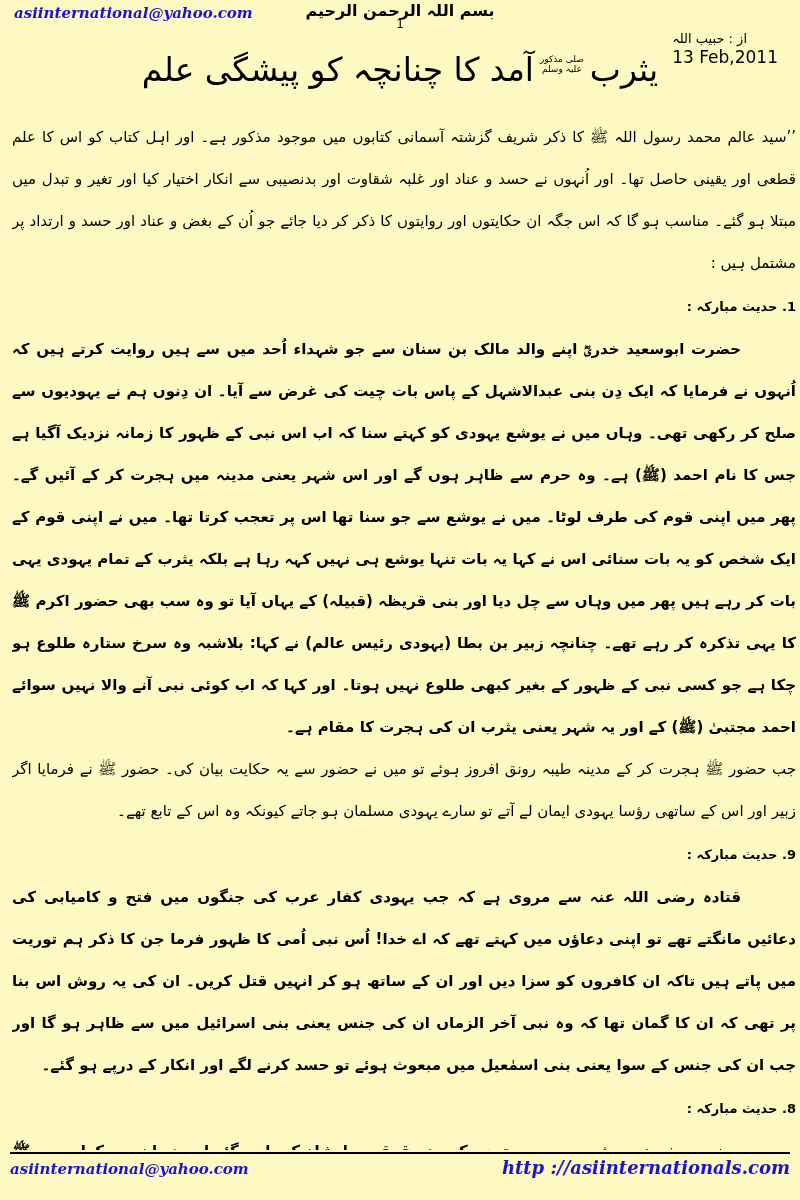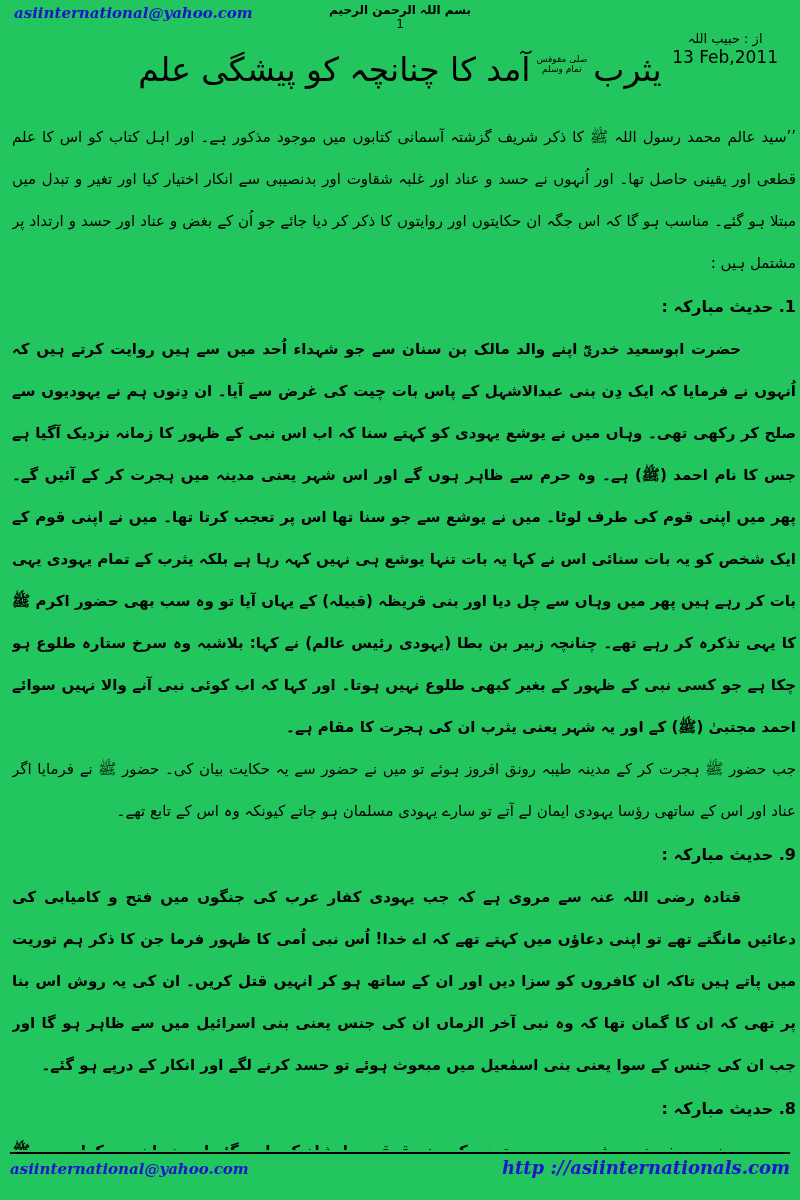--- a/index.html
+++ b/index.html
@@ -1,41 +1,41 @@
 <!DOCTYPE html>
 <html lang="ur"><head>
 <meta charset="utf-8">
 <style>
   * { margin:0; padding:0; box-sizing:border-box; }
   html,body { background:#e8e8e8; }
   .page {
     position:relative;
     width:800px; height:1200px;
     margin:0 auto;
-    background:#22c55e;
+    background:#fef9c3;
     color:#000;
     font-family:"DejaVu Sans", sans-serif;
     overflow:hidden;
   }
   
   .hdr-email {
     position:absolute; top:4px; left:14px;
     font-family:"DejaVu Serif", serif;
     font-style:italic; font-weight:bold;
     font-size:15px; color:#1a14cc;
     text-decoration:none;
   }
   .bismillah-block {
     position:absolute; top:3px; left:0; width:100%;
     text-align:center;
   }
-  .bismillah { direction:rtl; font-size:12px; font-weight:bold; line-height:15px; }
+  .bismillah { direction:rtl; font-size:16px; font-weight:bold; line-height:15px; }
   .pgnum { font-size:12px; line-height:13px; font-family:"DejaVu Sans", sans-serif; }
   .author-block {
-    position:absolute; top:30px; right:22px; text-align:center;
+    position:absolute; top:30px; right:22px; text-align:left;
   }
   .author { direction:rtl; font-size:13px; line-height:17px; }
   .date { font-size:17px; line-height:21px; font-family:"DejaVu Sans", sans-serif; }
   
   .title {
     position:absolute; top:40px; left:0; width:100%;
     direction:rtl; text-align:center;
     font-size:33px; font-weight:normal; line-height:60px;
     white-space:nowrap;
   }
@@ -49,21 +49,21 @@
   .doc-body {
     position:absolute; top:116px; left:12px; right:4px;
     height:1034px; overflow:hidden;
     direction:rtl;
     font-size:15px; line-height:42px;
     text-align:justify;
   }
   .doc-body p { text-align:justify; }
   .doc-body p.indent { text-indent:55px;font-weight:bold; }
   .doc-body h2 {
-    font-size:16px; font-weight:bold; line-height:42px;
+    font-size:13px; font-weight:bold; line-height:42px;
     text-align:right; margin-top:2px;
   }
   
   .footer {
     position:absolute; top:1152px; left:10px; right:10px;
     border-top:2px solid #000;
     padding-top:3px;
     display:flex; justify-content:space-between; align-items:baseline;
   }
   .ftr-email {
@@ -85,28 +85,28 @@
   <div class="bismillah-block">
     <div class="bismillah">بسم اللہ الرحمن الرحیم</div>
     <div class="pgnum">1</div>
   </div>
 
   <div class="author-block">
     <div class="author">از : حبیب اللہ</div>
     <div class="date">13 Feb,2011</div>
   </div>
 
-  <h1 class="title"><span>یثرب</span><span class="honorific"><span>صلی مقوقس</span><span>تمام وسلم</span></span><span>آمد کا چنانچہ کو پیشگی علم</span></h1>
+  <h1 class="title"><span>یثرب</span><span class="honorific"><span>صلی مذکور</span><span>علیہ وسلم</span></span><span>آمد کا چنانچہ کو پیشگی علم</span></h1>
 
   <main class="doc-body">
     <p class="intro">’’سید عالم محمد رسول اللہ ﷺ کا ذکر شریف گزشتہ آسمانی کتابوں میں موجود مذکور ہے۔ اور اہل کتاب کو اس کا علم قطعی اور یقینی حاصل تھا۔ اور اُنہوں نے حسد و عناد اور غلبہ شقاوت اور بدنصیبی سے انکار اختیار کیا اور تغیر و تبدل میں مبتلا ہو گئے۔ مناسب ہو گا کہ اس جگہ ان حکایتوں اور روایتوں کا ذکر کر دیا جائے جو اُن کے بغض و عناد اور حسد و ارتداد پر مشتمل ہیں :</p>
 
     <h2>1. حدیث مبارکہ :</h2>
     <p class="indent">حضرت ابوسعید خدریؓ اپنے والد مالک بن سنان سے جو شہداء اُحد میں سے ہیں روایت کرتے ہیں کہ اُنہوں نے فرمایا کہ ایک دِن بنی عبدالاشہل کے پاس بات چیت کی غرض سے آیا۔ ان دِنوں ہم نے یہودیوں سے صلح کر رکھی تھی۔ وہاں میں نے یوشع یہودی کو کہتے سنا کہ اب اس نبی کے ظہور کا زمانہ نزدیک آگیا ہے جس کا نام احمد (ﷺ) ہے۔ وہ حرم سے ظاہر ہوں گے اور اس شہر یعنی مدینہ میں ہجرت کر کے آئیں گے۔ پھر میں اپنی قوم کی طرف لوٹا۔ میں نے یوشع سے جو سنا تھا اس پر تعجب کرتا تھا۔ میں نے اپنی قوم کے ایک شخص کو یہ بات سنائی اس نے کہا یہ بات تنہا یوشع ہی نہیں کہہ رہا ہے بلکہ یثرب کے تمام یہودی یہی بات کر رہے ہیں پھر میں وہاں سے چل دیا اور بنی قریظہ (قبیلہ) کے یہاں آیا تو وہ سب بھی حضور اکرم ﷺ کا یہی تذکرہ کر رہے تھے۔ چنانچہ زبیر بن بطا (یہودی رئیس عالم) نے کہا: بلاشبہ وہ سرخ ستارہ طلوع ہو چکا ہے جو کسی نبی کے ظہور کے بغیر کبھی طلوع نہیں ہوتا۔ اور کہا کہ اب کوئی نبی آنے والا نہیں سوائے احمد مجتبیٰ (ﷺ) کے اور یہ شہر یعنی یثرب ان کی ہجرت کا مقام ہے۔</p>
-    <p>جب حضور ﷺ ہجرت کر کے مدینہ طیبہ رونق افروز ہوئے تو میں نے حضور سے یہ حکایت بیان کی۔ حضور ﷺ نے فرمایا اگر عناد اور اس کے ساتھی رؤسا یہودی ایمان لے آتے تو سارے یہودی مسلمان ہو جاتے کیونکہ وہ اس کے تابع تھے۔</p>
+    <p>جب حضور ﷺ ہجرت کر کے مدینہ طیبہ رونق افروز ہوئے تو میں نے حضور سے یہ حکایت بیان کی۔ حضور ﷺ نے فرمایا اگر زبیر اور اس کے ساتھی رؤسا یہودی ایمان لے آتے تو سارے یہودی مسلمان ہو جاتے کیونکہ وہ اس کے تابع تھے۔</p>
 
     <h2>9. حدیث مبارکہ :</h2>
     <p class="indent">قتادہ رضی اللہ عنہ سے مروی ہے کہ جب یہودی کفار عرب کی جنگوں میں فتح و کامیابی کی دعائیں مانگتے تھے تو اپنی دعاؤں میں کہتے تھے کہ اے خدا! اُس نبی اُمی کا ظہور فرما جن کا ذکر ہم توریت میں پاتے ہیں تاکہ ان کافروں کو سزا دیں اور ان کے ساتھ ہو کر انہیں قتل کریں۔ ان کی یہ روش اس بنا پر تھی کہ ان کا گمان تھا کہ وہ نبی آخر الزماں ان کی جنس یعنی بنی اسرائیل میں سے ظاہر ہو گا اور جب ان کی جنس کے سوا یعنی بنی اسمٰعیل میں مبعوث ہوئے تو حسد کرنے لگے اور انکار کے درپے ہو گئے۔</p>
 
     <h2>8. حدیث مبارکہ :</h2>
     <p class="indent">حضرت مغیرہ بن شعبہ سے مروی ہے کہ وہ مقوقس بادشاہ کے پاس گئے اس نے ان سے کہا محمد ﷺ نبی ورسول ہیں۔ اگر وہ قبط (مصر) یا روم میں ہوتے تو سب ان کی پیروی کرتے۔ مغیرہؓ کہتے ہیں اس کے بعد میں نے اسکندریہ میں اقامت اختیار کی اور کوئی کنیسہ (گرجا) ایسا نہ چھوڑا جہاں میں نہ گیا ہوں۔ میں نے قبط و روم کے تمام اسقفوں (مذہبی پیشواؤں) سے پوچھا کہ جو کچھ تم نے اپنی کتابوں میں حضور اکرم ﷺ کی صفتیں پائی ہیں بیان کرو۔ وہاں ان کا ایک بڑا اسقف یعنی مذہبی پیشوا تھا لوگ اس</p>
   </main>
 
   <div class="footer">
     <a class="ftr-email" href="#">asiinternational@yahoo.com</a>

